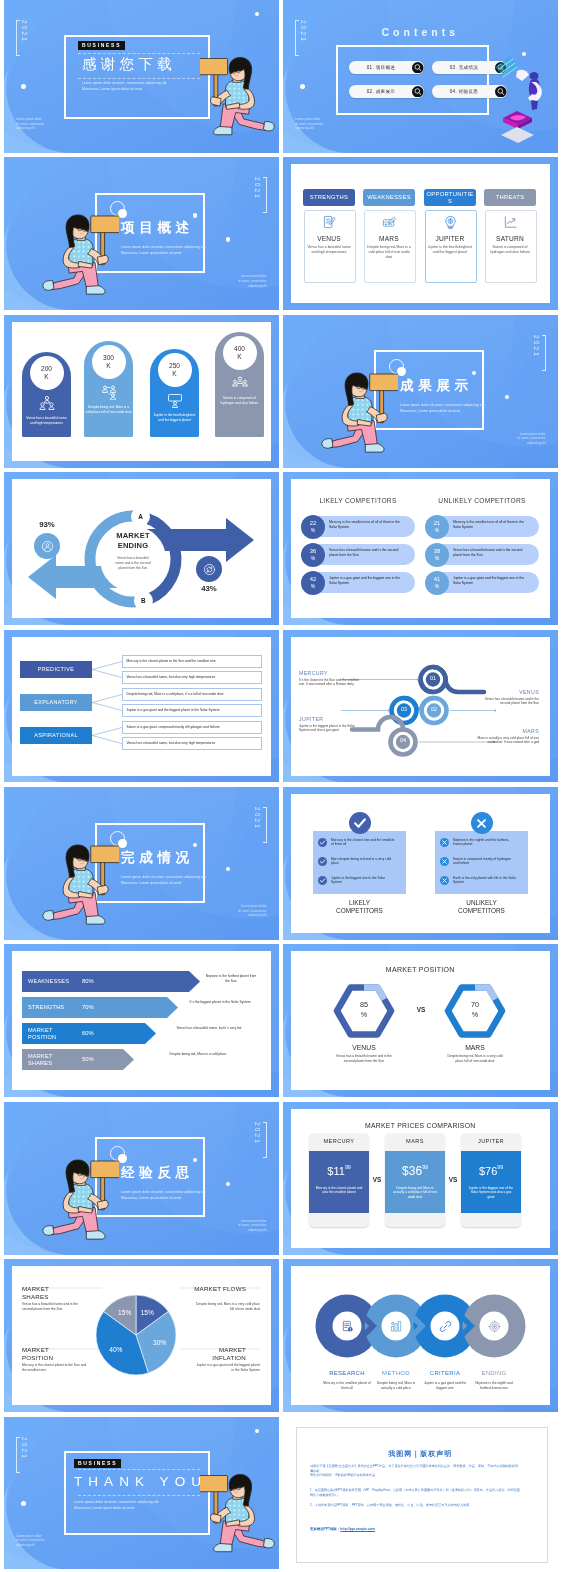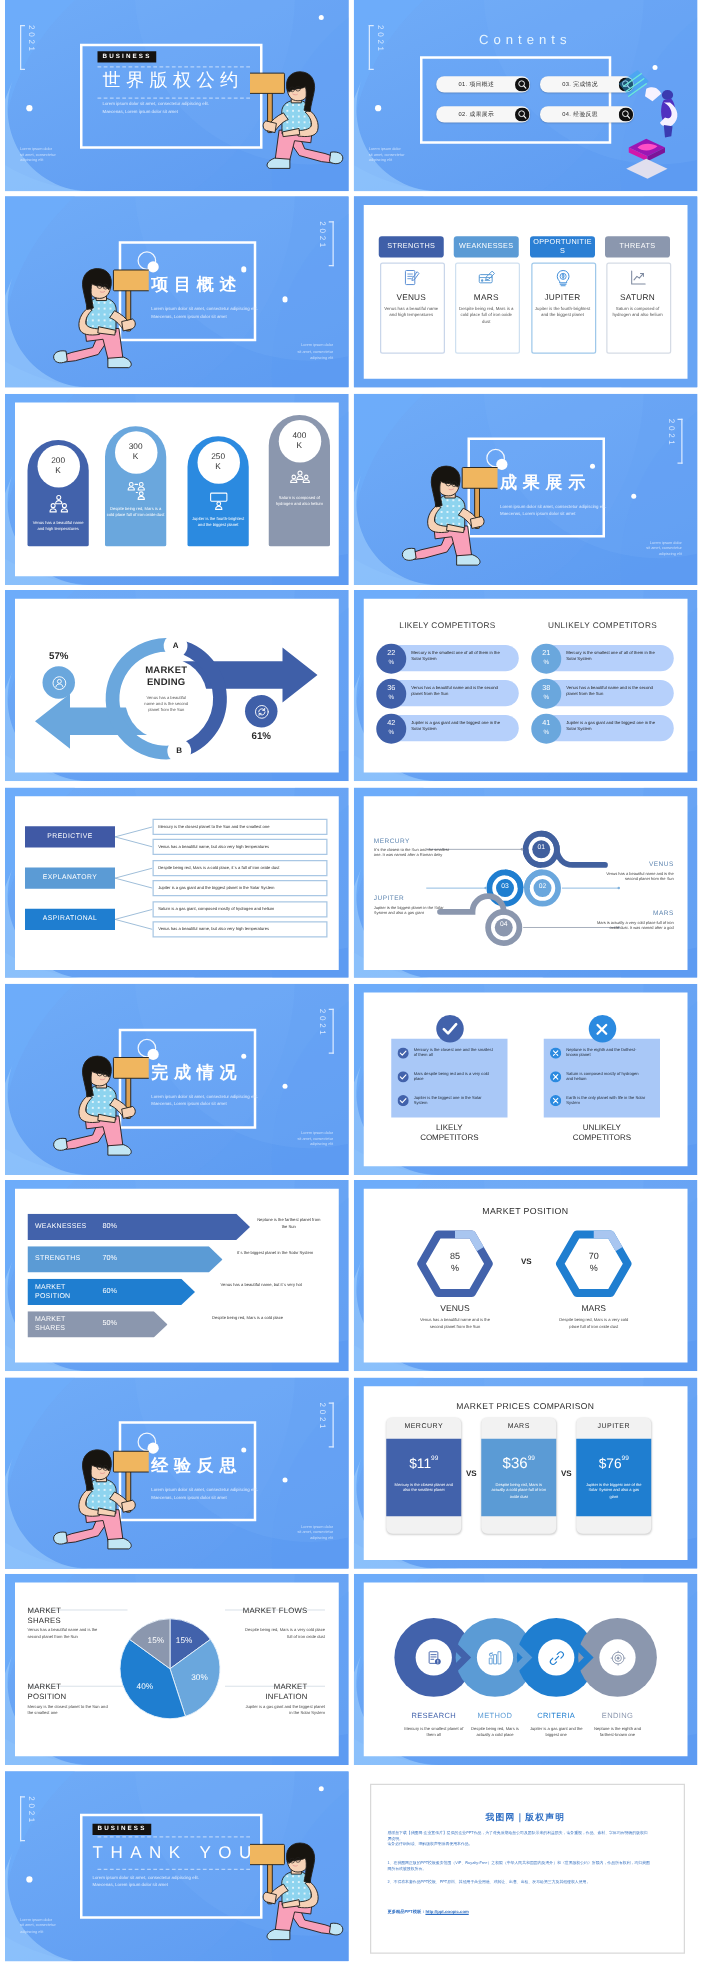--- a/index.html
+++ b/index.html
@@ -17,21 +17,21 @@
   .yearwrap .digits{position:absolute;left:5px;top:0;font-size:6.4px;line-height:6.4px;color:#d9e9ff;
       letter-spacing:2.2px;writing-mode:vertical-rl;text-orientation:sideways;
       height:34px;white-space:nowrap;}
   .yearwrap .brk{position:absolute;left:0px;top:0px;width:4px;height:36px;
       border-left:.8px solid #d9e9ff;border-top:.8px solid #d9e9ff;border-bottom:.8px solid #d9e9ff;box-sizing:border-box;}
   .yearwrap.right .brk{left:auto;right:0;border-left:none;border-right:.8px solid #d9e9ff;}
   .yearwrap.right .digits{left:0;}
   .badge{position:absolute;background:#141210;color:#fff;font-size:5px;font-weight:700;
          letter-spacing:1.7px;padding:2.4px 4px 2.2px;line-height:1;white-space:nowrap;}
   .cntitle{position:absolute;color:#fff;font-weight:700;white-space:nowrap;letter-spacing:2.5px;font-size:16px;}
-  .entitle{position:absolute;color:#fff;font-weight:400;white-space:nowrap;letter-spacing:4px;font-size:14px;}
+  .entitle{position:absolute;color:#fff;font-weight:700;white-space:nowrap;letter-spacing:4px;font-size:14px;}
   .sub{position:absolute;color:#e6f0ff;font-size:3.5px;line-height:5px;opacity:.95;white-space:nowrap;}
   .cor{position:absolute;color:#dcebff;font-size:3.1px;line-height:4.6px;opacity:.8;white-space:pre-line;}
   .dsh{position:absolute;height:0;border-top:.6px dashed rgba(255,255,255,.5);}
   
   .wrap{position:absolute;inset:0;overflow:hidden;}
   .wbg{position:absolute;inset:0;background:#67a4f4;}
   .paper{position:absolute;background:#fff;}
   
   .cpwrap{position:absolute;inset:0;background:#fff;}
   .cpborder{position:absolute;border:.6px solid #d9d9d9;}
@@ -65,21 +65,21 @@
         </svg>
 <div class="yearwrap" style="left:12px;top:20px">
 <div class="brk"></div>
 <div class="digits">2021</div>
         </div>
 <div class="dot" style="left:17px;top:84px;width:5px;height:5px"></div>
 <div class="dot" style="left:251px;top:12px;width:4.2px;height:4.2px"></div>
 <div class="frm" style="left:60px;top:34.5px;width:146px;height:84px;border-width:2.1px"></div>
 <div class="badge" style="left:74px;top:40.5px">BUSINESS</div>
 <div class="dsh" style="left:74px;top:52.5px;width:122px"></div>
-<div class="cntitle" style="left:78px;top:55px;font-size:14.6px;letter-spacing:4.2px;font-weight:500">世界版权公约</div>
+<div class="cntitle" style="left:78px;top:55px;font-size:14.6px;letter-spacing:4.2px;font-weight:500">感谢您下载</div>
 <div class="dsh" style="left:74px;top:78px;width:122px"></div>
 <div class="sub" style="left:78px;top:81px">Lorem ipsum dolor sit amet, consectetur adipiscing elit.</div>
 <div class="sub" style="left:78px;top:87px">Maecenas, Lorem ipsum dolor sit amet</div>
 <div class="cor" style="left:12px;top:117px">Lorem ipsum dolor
 sit amet, consectetur
 adipiscing elit</div>
 <svg class="girl" viewBox="0 0 296 328" width="80" height="89" style="position:absolute;left:196px;top:54px">
  <defs>
   <pattern id="dots1" width="17" height="17" patternUnits="userSpaceOnUse">
     <rect width="17" height="17" fill="#8ed4ef"></rect>
@@ -561,22 +561,22 @@
  <path d="M136.47 44.65 A43 43 0 0 1 139.40 128.72" fill="none" stroke="#3f5fa8" stroke-width="11"></path>
  <path d="M136.47 44.65 A43 43 0 1 0 139.40 128.72" fill="none" stroke="#6aa7dd" stroke-width="11"></path>
  <circle cx="129" cy="87" r="33" fill="#fff"></circle>
  <circle cx="136.47" cy="44.65" r="9.5" fill="#fff"></circle>
  <circle cx="139.40" cy="128.72" r="9.5" fill="#fff"></circle>
 </svg>
         <div style="position:absolute;left:116.5px;top:40.5px;width:40px;text-align:center;font-size:6.4px;color:#1d1d1d;font-weight:700">A</div>
 <div style="position:absolute;left:119.4px;top:124.5px;width:40px;text-align:center;font-size:6.4px;color:#1d1d1d;font-weight:700">B</div>
 <div style="position:absolute;left:104px;top:59px;width:50px;text-align:center;font-size:7.6px;line-height:9.8px;color:#2a2a2a;font-weight:600;letter-spacing:.2px">MARKET ENDING</div>
 <div style="position:absolute;left:109px;top:84px;width:40px;text-align:center;font-size:3.3px;line-height:4.9px;color:#555">Venus has a beautiful name and is the second planet from the Sun</div>
-<div style="position:absolute;left:23px;top:48px;width:40px;text-align:center;font-size:7.8px;color:#2a2a2a;font-weight:600">57%</div>
-<div style="position:absolute;left:185px;top:112px;width:40px;text-align:center;font-size:7.8px;color:#2a2a2a;font-weight:600">61%</div>
+<div style="position:absolute;left:23px;top:48px;width:40px;text-align:center;font-size:7.8px;color:#2a2a2a;font-weight:600">93%</div>
+<div style="position:absolute;left:185px;top:112px;width:40px;text-align:center;font-size:7.8px;color:#2a2a2a;font-weight:600">43%</div>
 <div style="position:absolute;left:30px;top:61px;width:26px;height:26px;border-radius:50%;background:#6aa7dd;display:flex;align-items:center;justify-content:center">
           <svg width="13" height="13" viewBox="0 0 28 28">
             <g fill="none" stroke="#fff" stroke-width="1.6">
               <circle cx="14" cy="14" r="11"></circle>
               <circle cx="14" cy="11" r="3.4"></circle>
               <path d="M8 21 C8 17.6 10.6 15.6 14 15.6 C17.4 15.6 20 17.6 20 21"></path>
             </g>
           </svg>
         </div>
 <div style="position:absolute;left:192px;top:84px;width:26px;height:26px;border-radius:50%;background:#3f5fa8;display:flex;align-items:center;justify-content:center">

